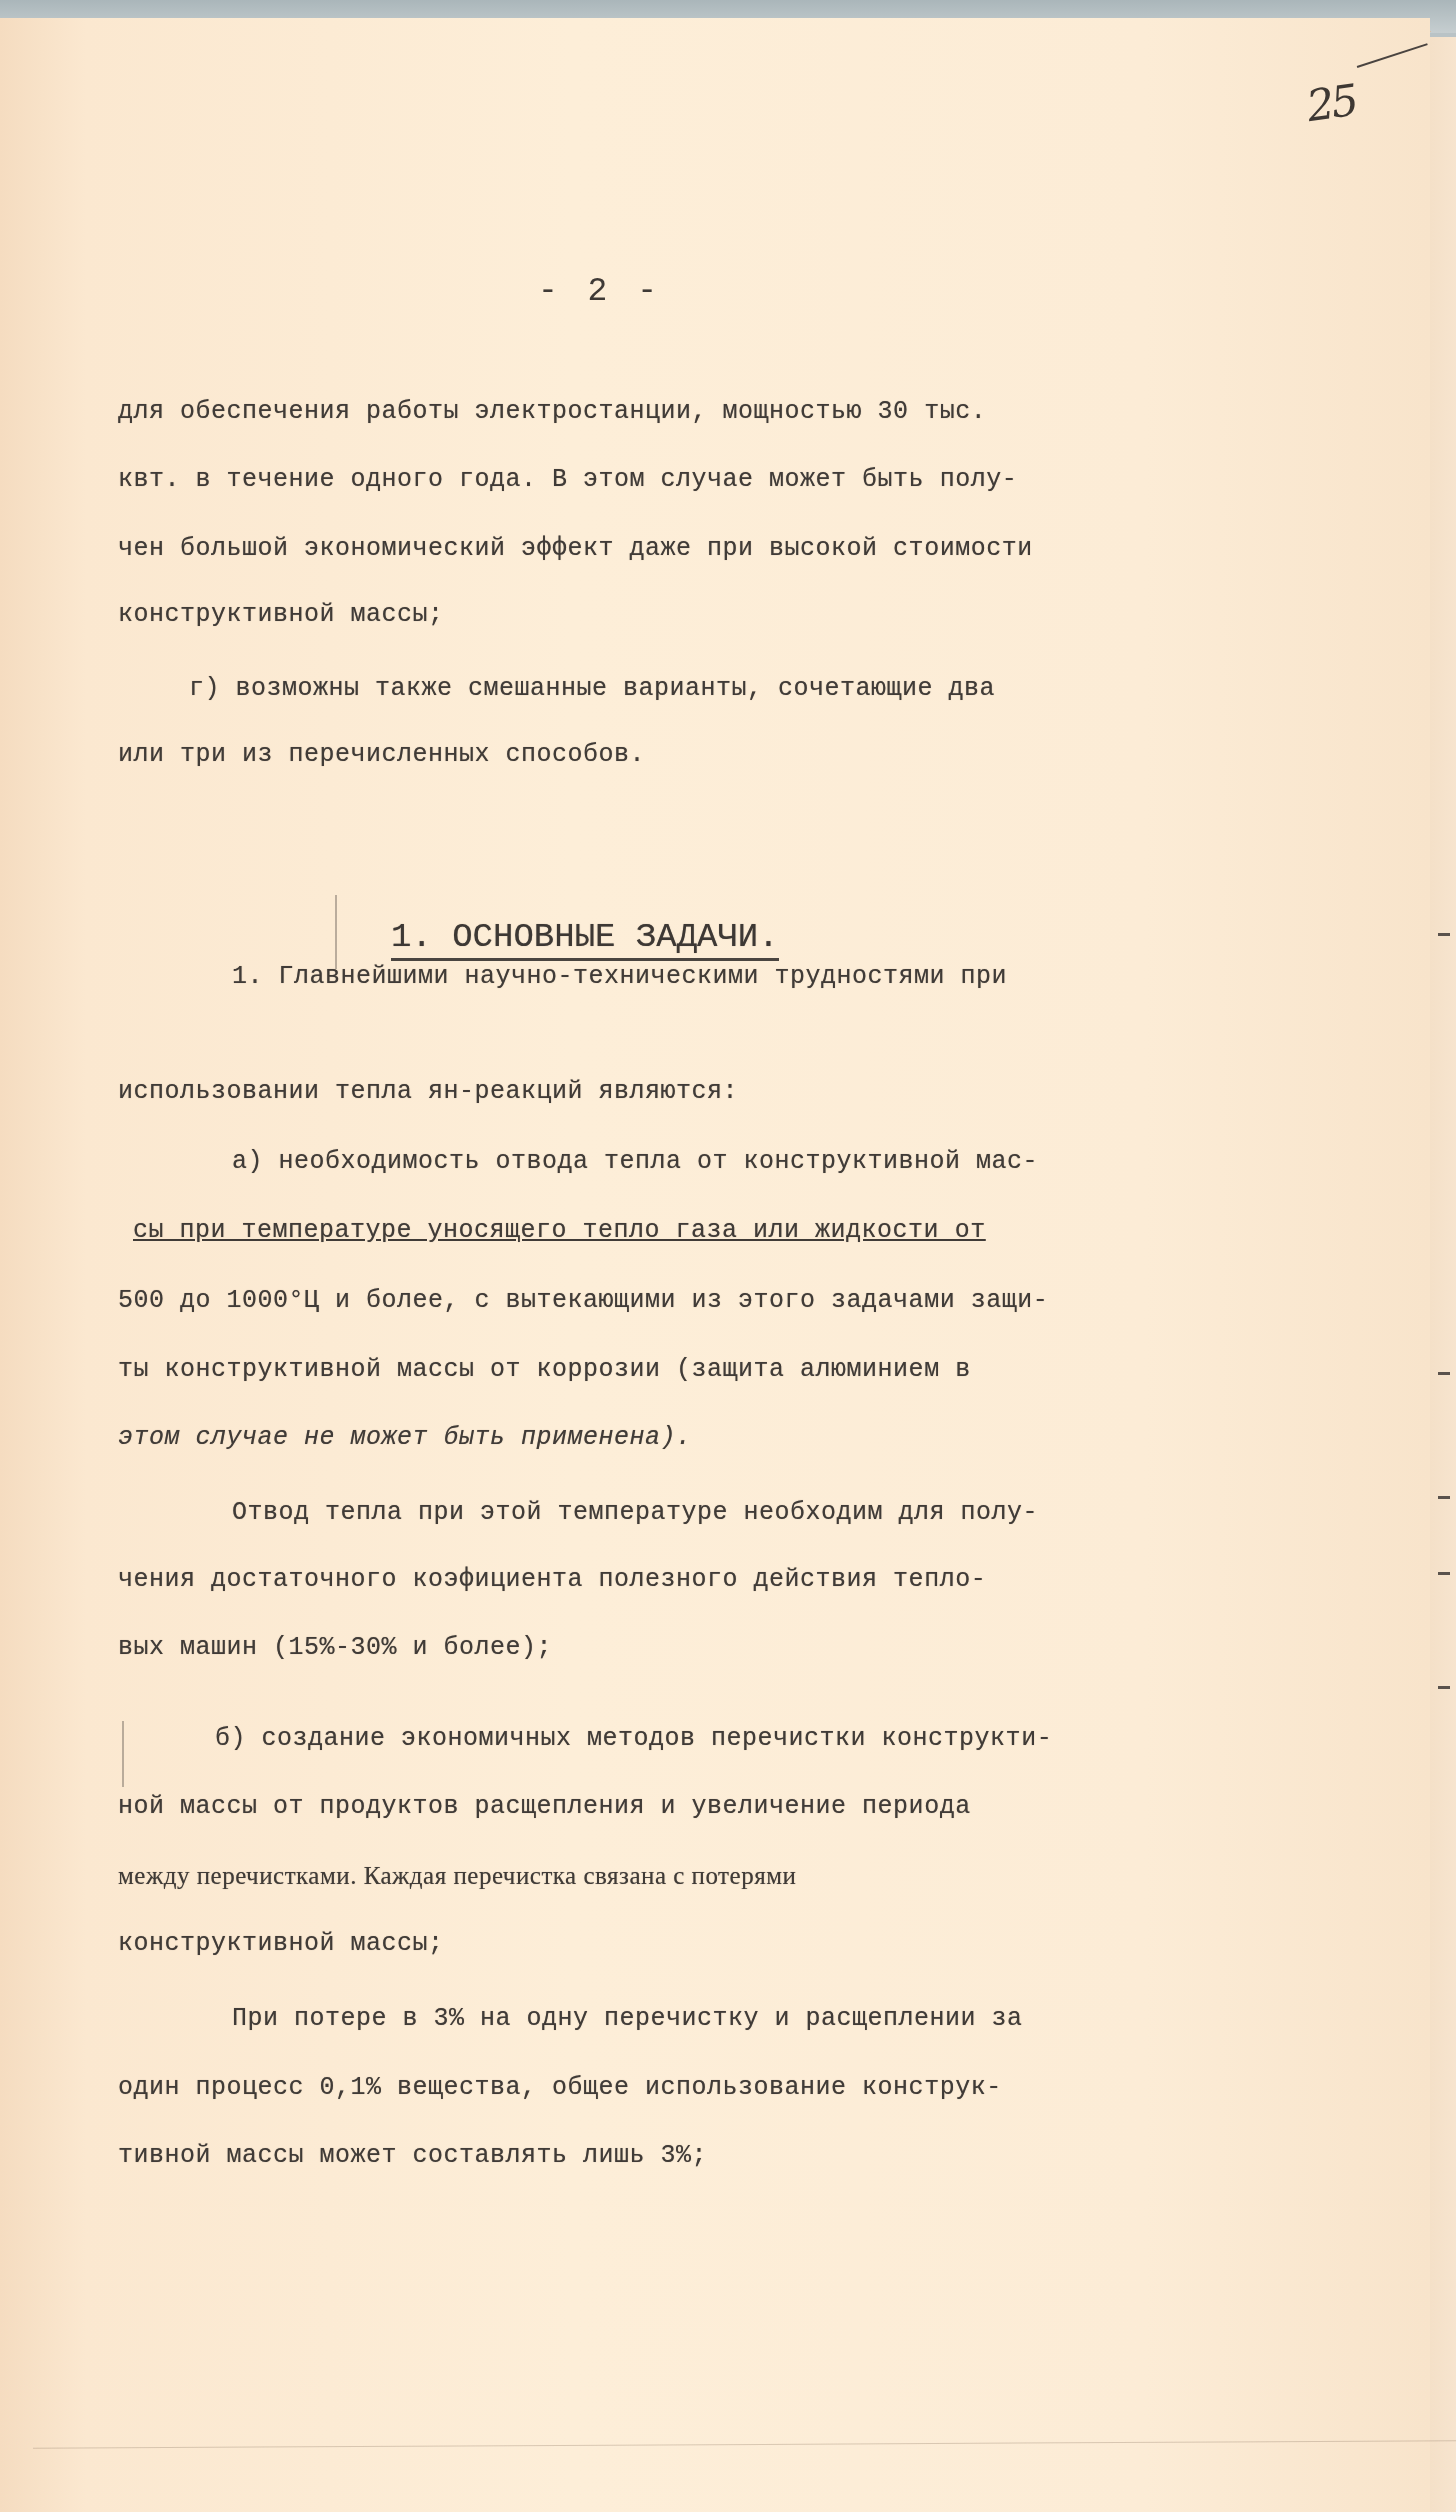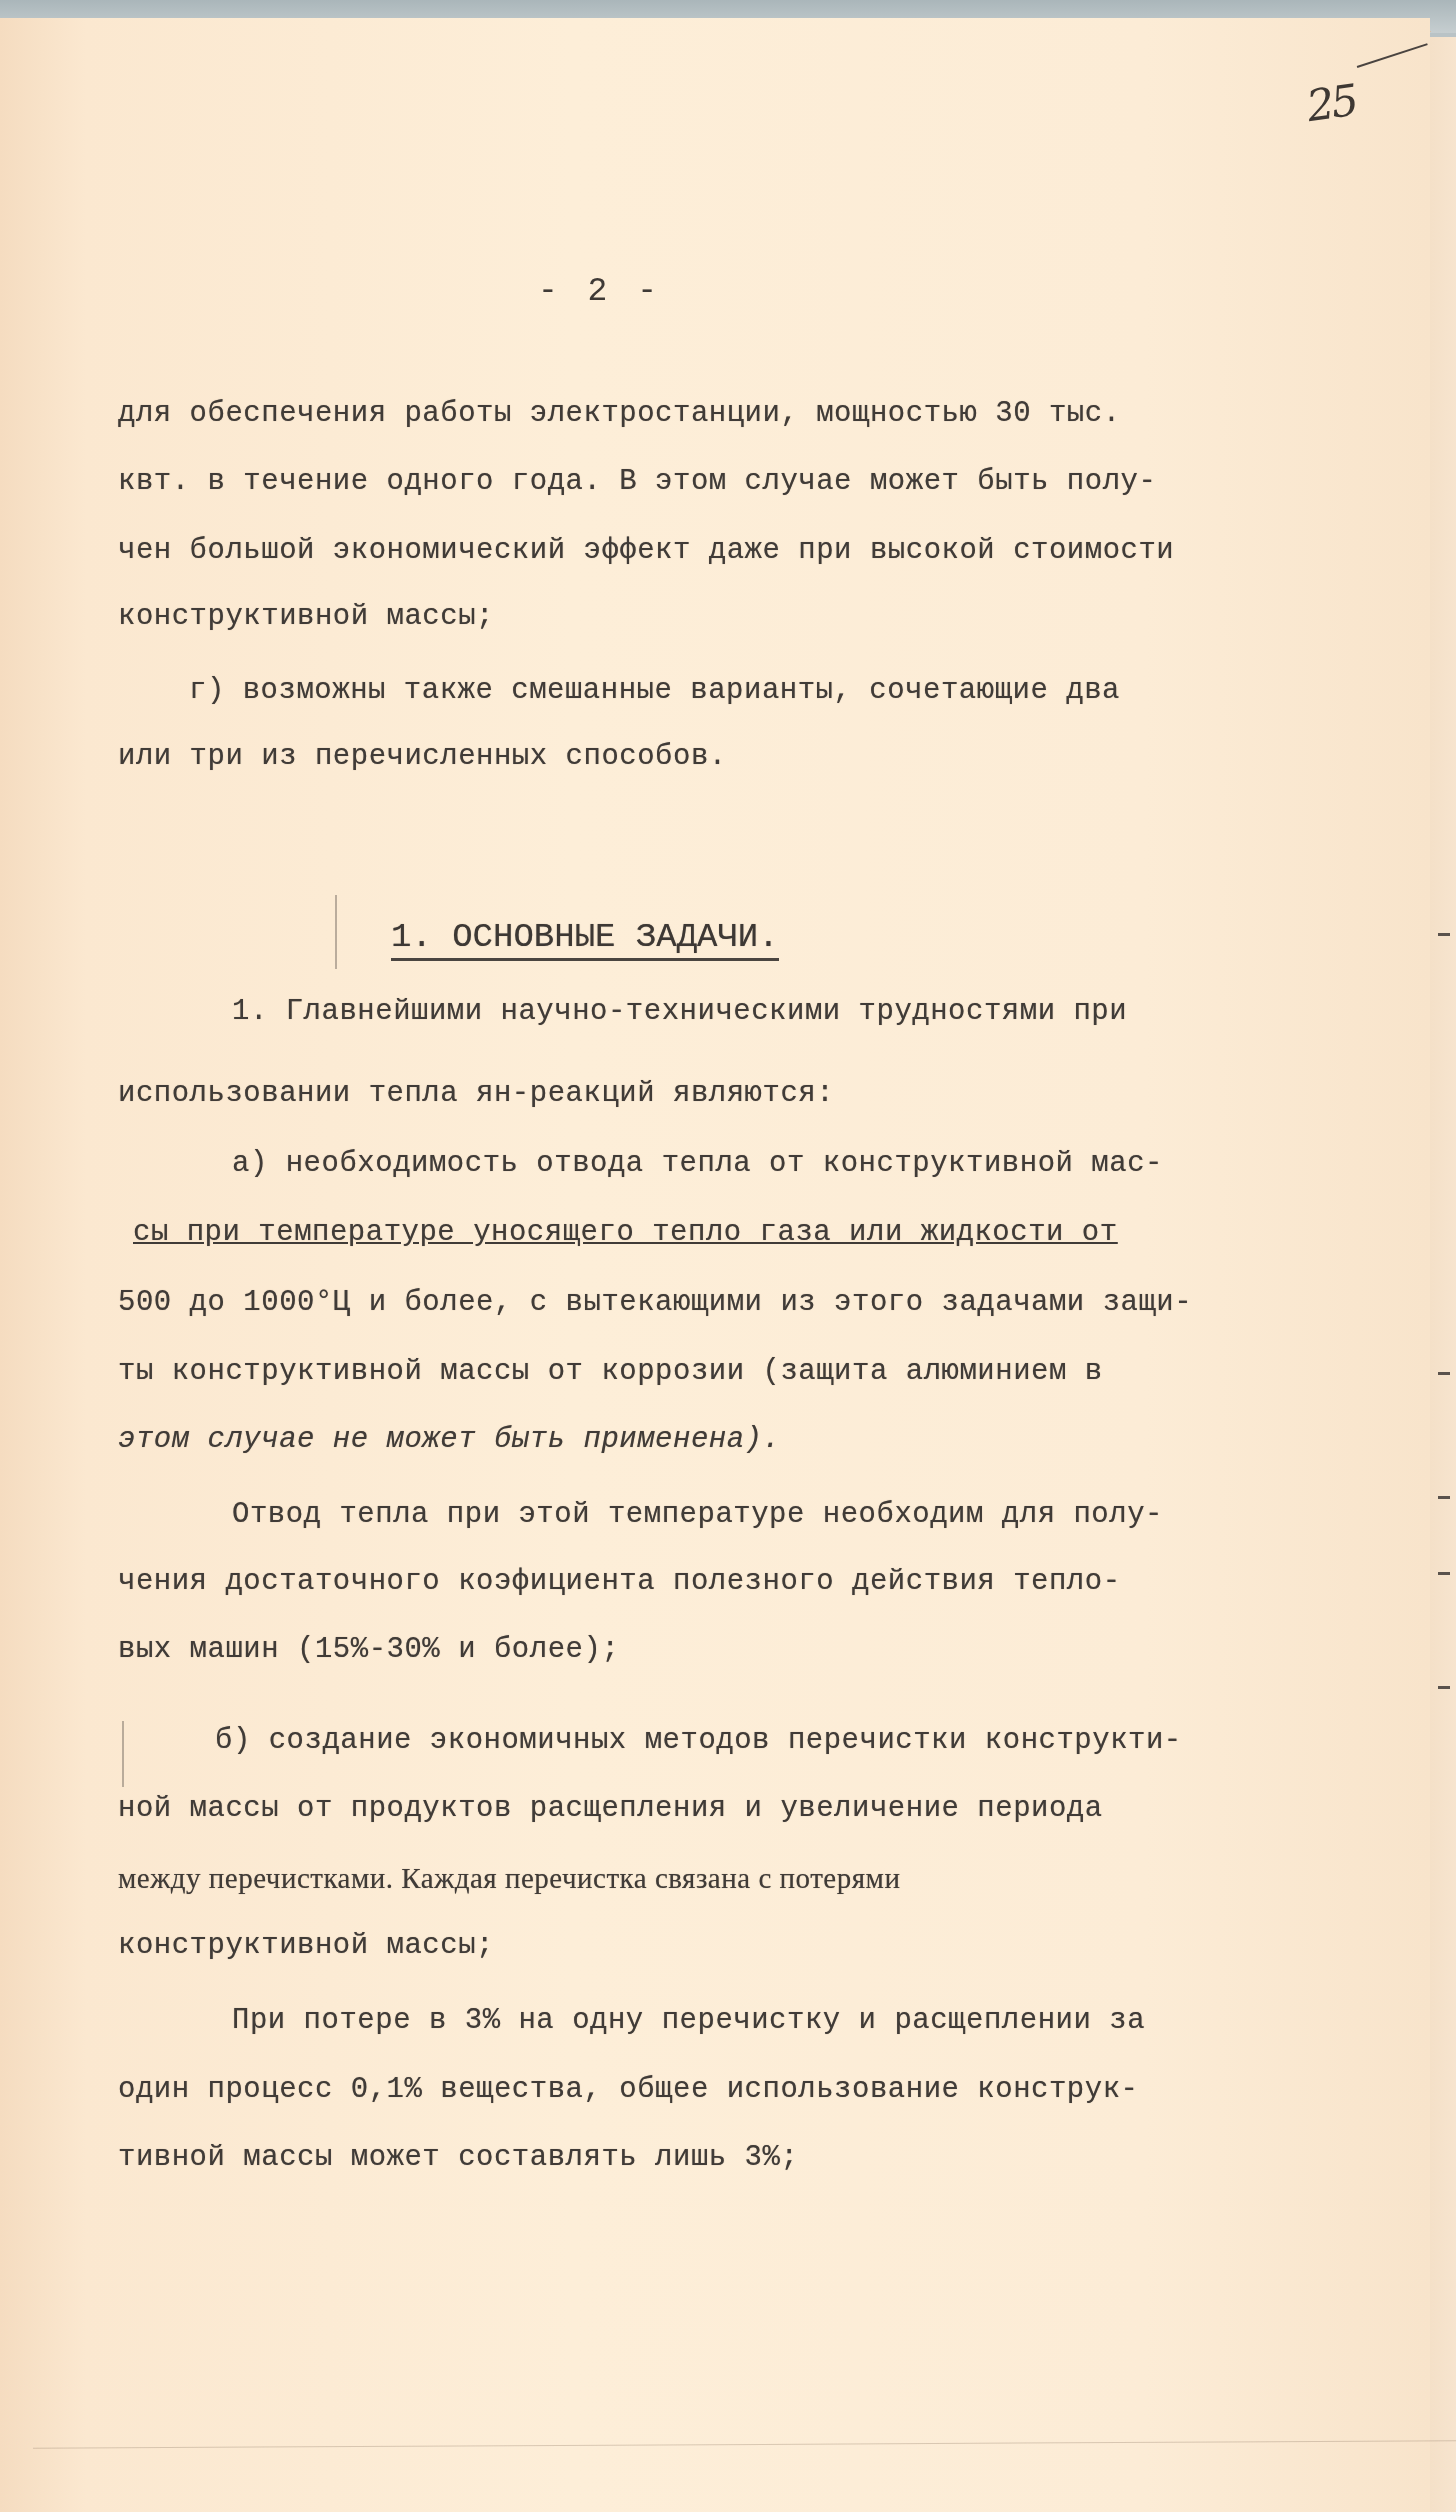--- a/index.html
+++ b/index.html
@@ -34,21 +34,21 @@
   .folio-stroke {
     position: absolute; left: 1357px; top: 48px; width: 74px; height: 1.7px;
     background: #4a4440; transform: rotate(-18deg); transform-origin: left center;
   }
   .pagenum {
     position: absolute; left: 538px; top: 255px;
     font-size: 33px; color: #3f3a36; letter-spacing: 5px;
   }
   .line {
     position: absolute; white-space: nowrap;
-    font-size: 29px; color: #403b37; letter-spacing: 0.5px;
+    font-size: 25px; color: #403b37; letter-spacing: 0.5px;
     text-shadow: 0 0 0.8px rgba(60,55,50,0.55);
   }
   .heading {
     position: absolute; left: 391px; top: 900px;
     font-size: 34px; color: #3d3834; letter-spacing: 0px;
     border-bottom: 3.3px solid #4a4540; padding-bottom: 1.7px;
     text-shadow: 0 0 0.8px rgba(60,55,50,0.6);
   }
   .crease {
     position: absolute; left: 33px; top: 2426px; width: 1423px; height: 0.8px;
@@ -77,21 +77,21 @@
   <div class="line" style="left:118px; top:379px;">для обеспечения работы электростанции, мощностью 30 тыс.</div>
   <div class="line" style="left:118px; top:516px;">чен большой экономический эффект даже при высокой стоимости</div>
   <div class="line" style="left:118px; top:447px;">квт. в течение одного года. В этом случае может быть полу-</div>
   <div class="line" style="left:118px; top:582px;">конструктивной массы;</div>
 
   <div class="line" style="left:189px; top:656px;">г) возможны также смешанные варианты, сочетающие два</div>
   <div class="line" style="left:118px; top:722px;text-align:center;">или три из перечисленных способов.</div>
 
   <div class="heading">1. ОСНОВНЫЕ ЗАДАЧИ.</div>
 
-  <div class="line" style="left:232px; top:977px;">1. Главнейшими научно-техническими трудностями при</div>
+  <div class="line" style="left:232px; top:944px;">1. Главнейшими научно-техническими трудностями при</div>
   <div class="line" style="left:118px; top:1059px;">использовании тепла ян-реакций являются:</div>
   <div class="line" style="left:232px; top:1129px;">а) необходимость отвода тепла от конструктивной мас-</div>
   <div class="line" style="left:133px; top:1198px;text-decoration:underline;">сы при температуре уносящего тепло газа или жидкости от</div>
   <div class="line" style="left:118px; top:1268px;">500 до 1000°Ц и более, с вытекающими из этого задачами защи-</div>
   <div class="line" style="left:118px; top:1337px;">ты конструктивной массы от коррозии (защита алюминием в</div>
   <div class="line" style="left:118px; top:1405px;font-style:italic;">этом случае не может быть применена).</div>
 
   <div class="line" style="left:232px; top:1480px;">Отвод тепла при этой температуре необходим для полу-</div>
   <div class="line" style="left:118px; top:1547px;">чения достаточного коэфициента полезного действия тепло-</div>
   <div class="line" style="left:118px; top:1615px;">вых машин (15%-30% и более);</div>

